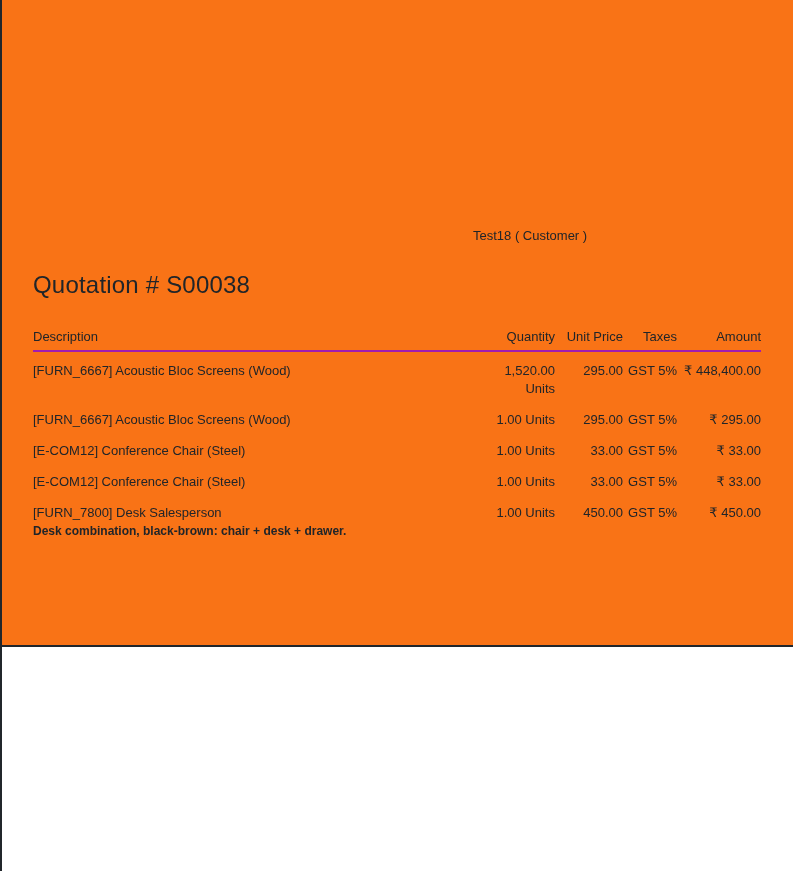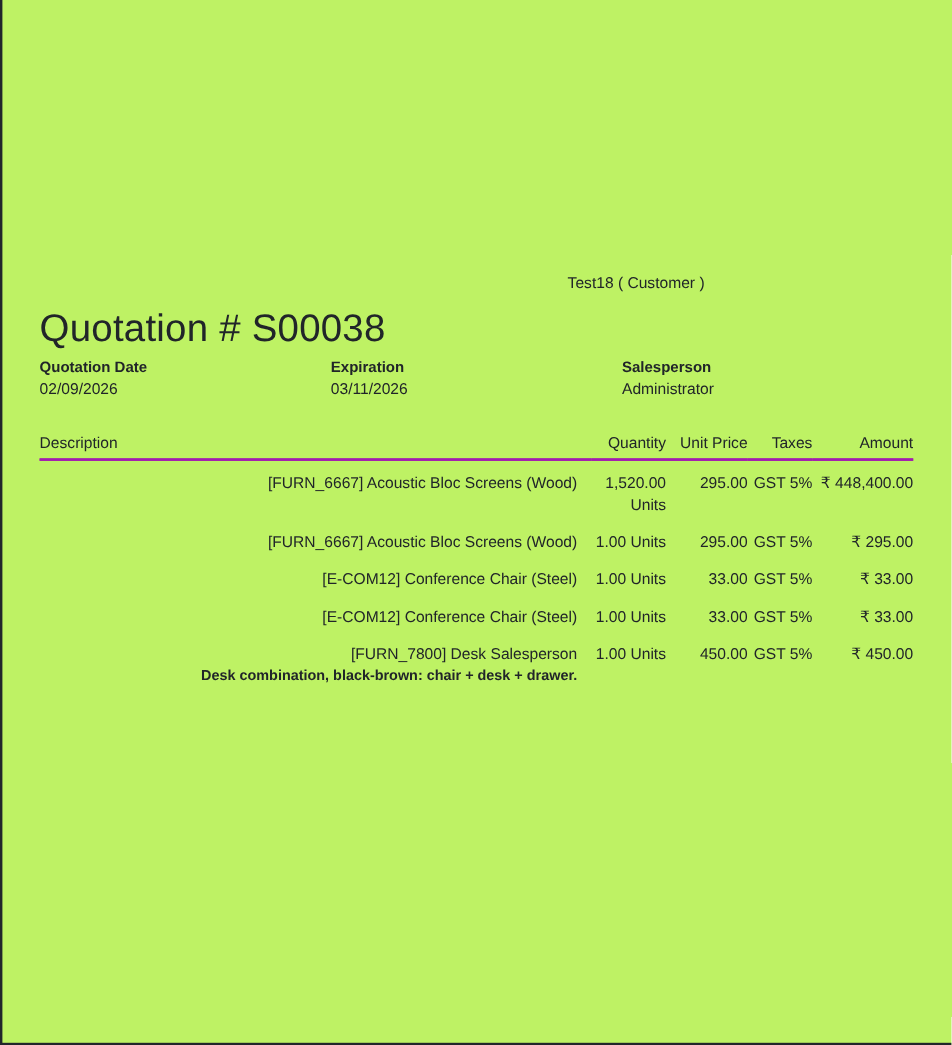--- a/index.html
+++ b/index.html
@@ -4,41 +4,41 @@
 <style>
   * { margin: 0; padding: 0; box-sizing: border-box; }
   html, body {
     width: 793px; height: 871px;
     background: #ffffff;
     font-family: "Liberation Sans", "DejaVu Sans", sans-serif;
     color: #212529;
     overflow: hidden;
     position: relative;
   }
-  .page { position: relative; width: 793px; height: 871px; background: #bef264; }
+  .page { position: relative; width: 793px; height: 647px; background: #f97316; }
   .edge-left {
     position: absolute; left: 0; top: 0; width: 2px; height: 871px;
     background: #21262b;
   }
   .edge-bottom {
     position: absolute; left: 0; bottom: 0; width: 793px; height: 2px;
     background: #21262b;
   }
   .content { position: absolute; left: 33px; top: 0; width: 728px; }
 
   .customer-line {
     margin-top: 227px;
     padding-left: 440px;
     font-size: 13px; line-height: 17px;
     color: #212529;
   }
 
   .doc-title {
-    margin-top: 14px;
-    font-size: 32px; line-height: 30px;
+    margin-top: 26px;
+    font-size: 24px; line-height: 30px;
     font-weight: 400;
     color: #212529;
     letter-spacing: 0.2px;
   }
 
   .info-row { margin-top: 10px; display: flex; }
   .info-col { width: 251px; }
   .info-label { font-size: 12.5px; line-height: 17px; font-weight: 700; color: #212529; }
   .info-value { font-size: 13px; line-height: 17px; color: #212529; }
 
@@ -66,50 +66,36 @@
   }
   table.lines thead th.h-desc { text-align: left; }
 
   table.lines tbody td {
     font-size: 13px; line-height: 18px;
     color: #212529;
     text-align: right;
     padding: 10px 0 3px 0;
     vertical-align: top;
   }
-  table.lines tbody td.c-desc { text-align: right; padding-right: 12px; }
+  table.lines tbody td.c-desc { text-align: left; padding-right: 12px; }
   .line-note { font-size: 12px; line-height: 18px; color: #212529; font-weight: bold; }
 </style>
 </head>
 <body>
 
 <div class="page">
   <div class="edge-left"></div>
   <div class="edge-bottom"></div>
 
   <div class="content">
 
     <div class="customer-line">Test18 ( Customer )</div>
 
     <h1 class="doc-title">Quotation # S00038</h1>
 
-    <div class="info-row">
-      <div class="info-col">
-        <div class="info-label">Quotation Date</div>
-        <div class="info-value">02/09/2026</div>
-      </div>
-      <div class="info-col">
-        <div class="info-label">Expiration</div>
-        <div class="info-value">03/11/2026</div>
-      </div>
-      <div class="info-col">
-        <div class="info-label">Salesperson</div>
-        <div class="info-value">Administrator</div>
-      </div>
-    </div>
 
     <table class="lines">
       <colgroup>
         <col class="c-desc">
           <col class="c-qty">
           <col class="c-price">
           <col class="c-tax">
           <col class="c-amt">
       </colgroup>
       <thead>

